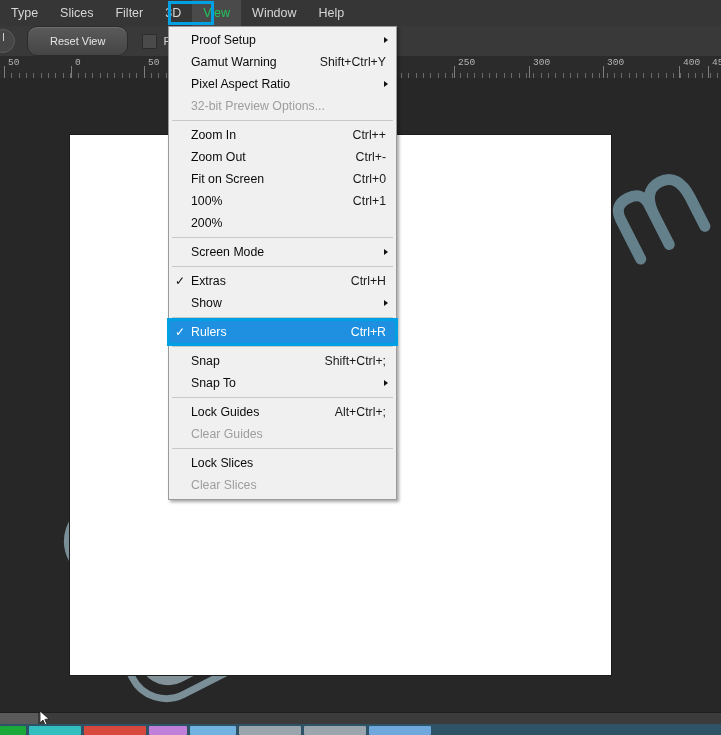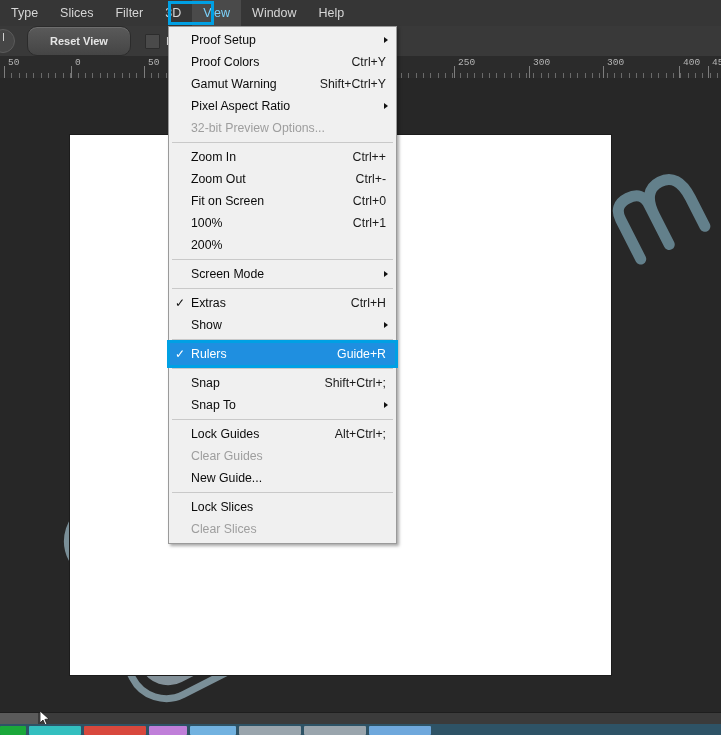--- a/index.html
+++ b/index.html
@@ -13,21 +13,21 @@
   
   #menubar{
     position:absolute;left:0;top:0;width:721px;height:26px;
     background:#363636;
     display:flex;align-items:center;
   }
   .mb-item{
     color:#d6d6d6;font-size:12.5px;padding:0 11px;height:26px;
     display:flex;align-items:center;white-space:nowrap;
   }
-  .mb-item.active{background:#4a4a4a;color:#7dd3fc;}
+  .mb-item.active{background:#4a4a4a;color:#22c55e;}
   #view-hl{
     position:absolute;left:168px;top:1px;width:46px;height:24px;
     border:3px solid #00a0e4;box-sizing:border-box;
     pointer-events:none;
   }
   
   #optionsbar{
     position:absolute;left:0;top:26px;width:721px;height:30px;
     background:#393939;border-bottom:1px solid #222;
     display:flex;align-items:center;
@@ -39,21 +39,21 @@
   }
   .dial:after{
     content:"";position:absolute;left:50%;top:3px;width:1px;height:8px;
     background:#cfcfcf;
   }
   #reset-view-btn{
     margin-left:12px;height:20px;padding:4px 22px;
     background:linear-gradient(#5a5a5a,#454545);
     border:1px solid #2b2b2b;border-radius:10px;
     color:#e6e6e6;font-size:11px;display:flex;align-items:center;
-    justify-content:center;box-shadow:inset 0 1px 0 #6e6e6e;font-weight:bold;
+    justify-content:center;box-shadow:inset 0 1px 0 #6e6e6e;
   }
   #rotate-all-wrap{display:flex;align-items:center;margin-left:14px;}
   .chk{
     width:13px;height:13px;background:#4a4a4a;border:1px solid #2c2c2c;
     border-radius:1px;flex:none;
   }
   #rotate-all-label{color:#d6d6d6;font-size:11.5px;margin-left:6px;white-space:nowrap;}
   
   #ruler{
     position:absolute;left:0;top:56px;width:721px;height:22px;
@@ -298,26 +298,20 @@
 
 <div id="menu">
     <div class="mi-wrap">
       <div class="mi">
         <span class="lbl">Proof Setup</span>
         <span class="arrow"></span>
       </div>
     </div>
     <div class="mi-wrap">
       <div class="mi">
-        <span class="lbl">Proof Colors</span>
-        <span class="acc">Ctrl+Y</span>
-      </div>
-    </div>
-    <div class="mi-wrap">
-      <div class="mi">
         <span class="lbl">Gamut Warning</span>
         <span class="acc">Shift+Ctrl+Y</span>
       </div>
     </div>
     <div class="mi-wrap">
       <div class="mi">
         <span class="lbl">Pixel Aspect Ratio</span>
         <span class="arrow"></span>
       </div>
     </div>
@@ -375,21 +369,21 @@
       <div class="mi">
         <span class="lbl">Show</span>
         <span class="arrow"></span>
       </div>
     </div>
     <div class="sep"></div>
     <div class="mi-wrap">
       <div class="mi sel">
         <span class="chkmark">✓</span>
         <span class="lbl">Rulers</span>
-        <span class="acc">Guide+R</span>
+        <span class="acc">Ctrl+R</span>
       </div>
       <div id="rulers-hl"></div>
     </div>
     <div class="sep"></div>
     <div class="mi-wrap">
       <div class="mi">
         <span class="lbl">Snap</span>
         <span class="acc">Shift+Ctrl+;</span>
       </div>
     </div>
@@ -402,25 +396,20 @@
     <div class="sep"></div>
     <div class="mi-wrap">
       <div class="mi">
         <span class="lbl">Lock Guides</span>
         <span class="acc">Alt+Ctrl+;</span>
       </div>
     </div>
     <div class="mi-wrap">
       <div class="mi disabled">
         <span class="lbl">Clear Guides</span>
-      </div>
-    </div>
-    <div class="mi-wrap">
-      <div class="mi">
-        <span class="lbl">New Guide...</span>
       </div>
     </div>
     <div class="sep"></div>
     <div class="mi-wrap">
       <div class="mi">
         <span class="lbl">Lock Slices</span>
       </div>
     </div>
     <div class="mi-wrap">
       <div class="mi disabled">

